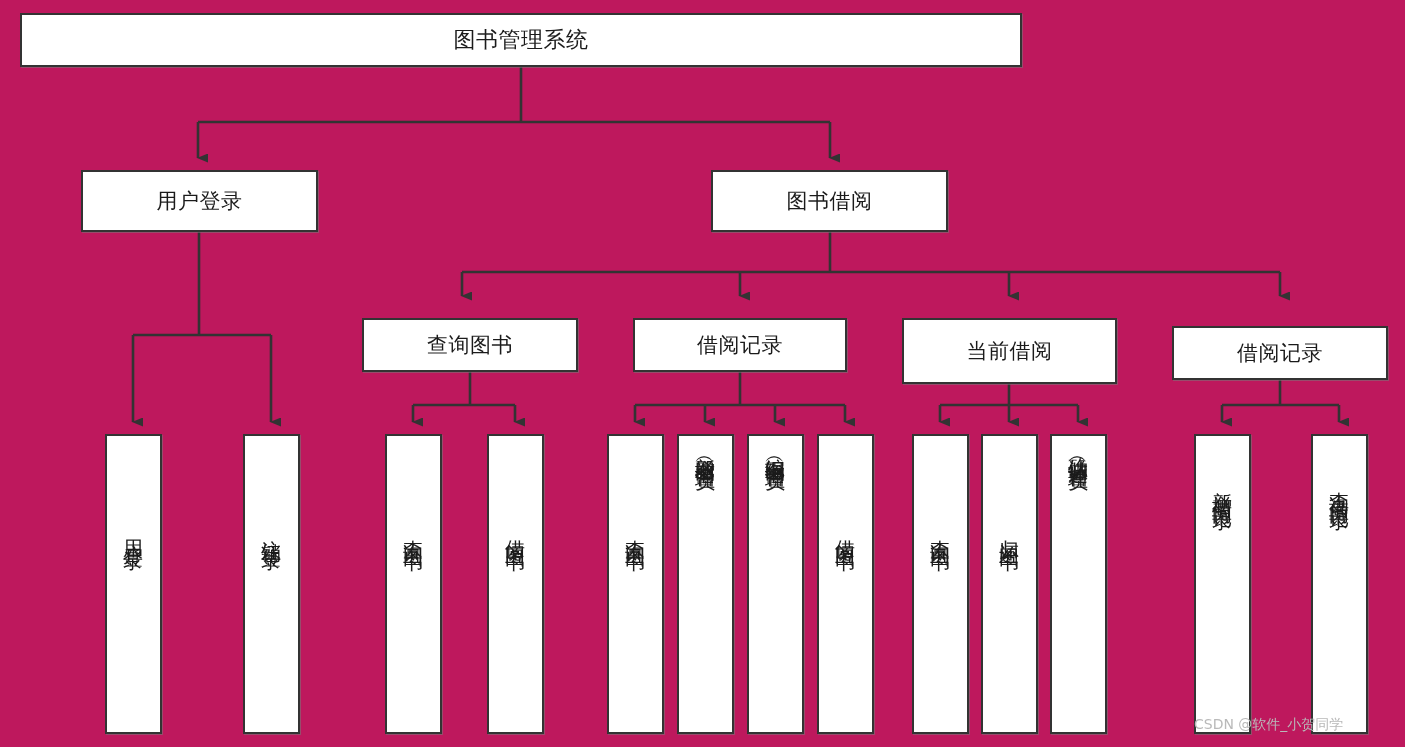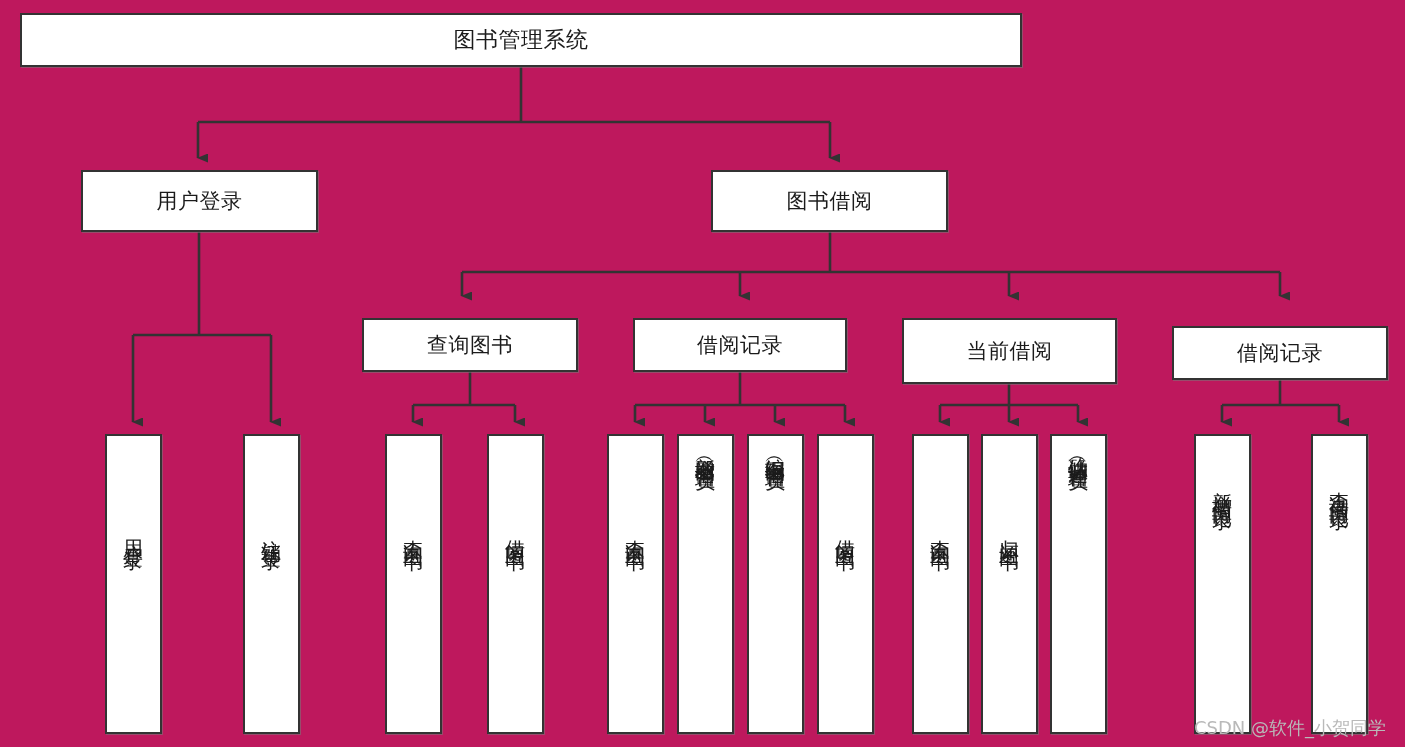--- a/index.html
+++ b/index.html
@@ -67,21 +67,21 @@
   }
   
   .node.vert.tall-text {
     padding-top: 6px;
   }
   .node.vert.tall-text .node-label {
     letter-spacing: 2px;
   }
   #watermark {
     position: absolute;
-    font-size: 18px;
+    font-size: 14px;
     color: #b9b9b9;
     white-space: nowrap;
     user-select: none;
   }
 </style>
 </head>
 <body>
 
 <div id="diagram-root">
 

